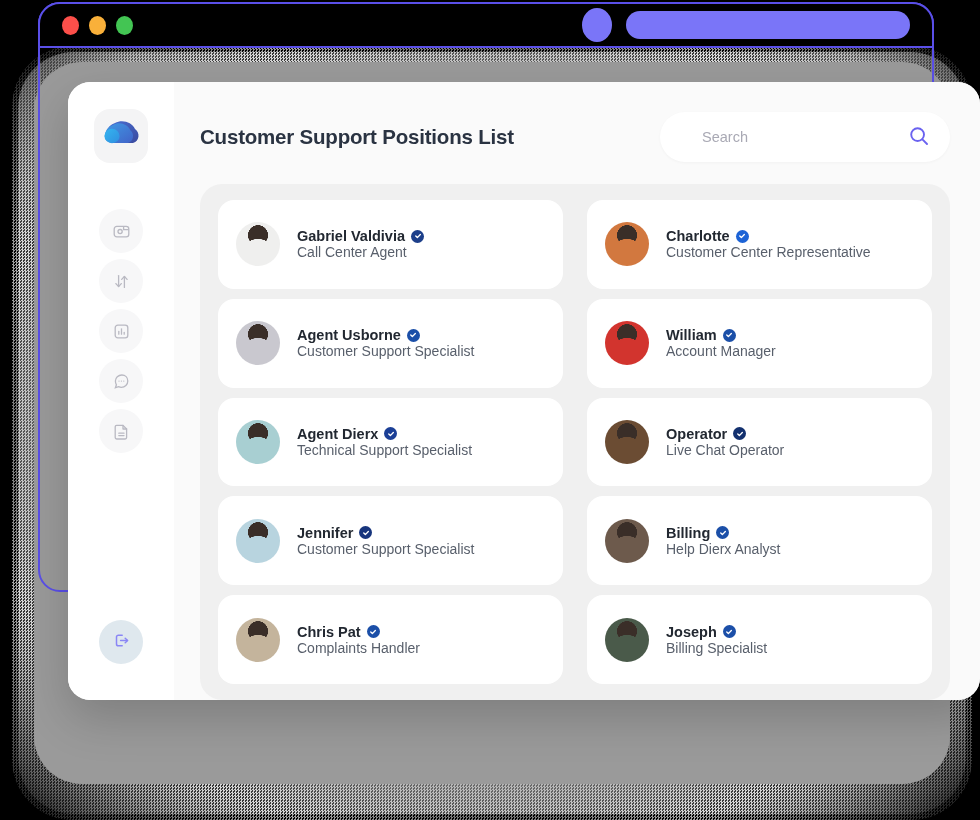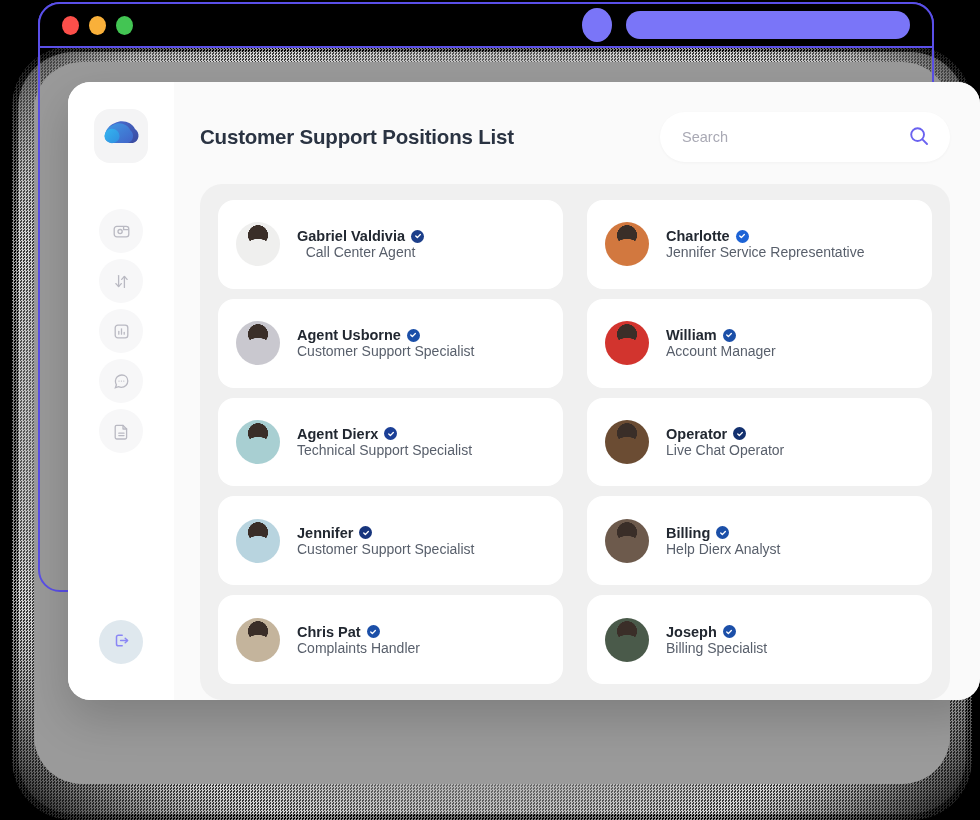--- a/index.html
+++ b/index.html
@@ -209,20 +209,21 @@
   }
   .search-input {
     flex: 1;
     border: none;
     outline: none;
     background: transparent;
     font-family: inherit;
     font-size: 14.5px;
     color: #4a4a55;
     min-width: 0;
+    margin-left: 20px;
   }
   .search-input::placeholder { color: #a9a9b4; }
   .search-icon-btn {
     border: none;
     background: transparent;
     cursor: pointer;
     display: flex;
     align-items: center;
     padding: 0;
     margin-left: 8px;
@@ -241,21 +242,20 @@
     overflow: hidden;
   }
   .person-card {
     background: #ffffff;
     border-radius: 16px;
     display: flex;
     align-items: center;
     padding: 0 18px;
     gap: 17px;
     cursor: pointer;
-    text-align: center;
   }
   .avatar {
     width: 44px; height: 44px;
     border-radius: 50%;
     flex: 0 0 44px;
     background-size: cover;
     background-position: center top;
     position: relative;
     overflow: hidden;
   }
@@ -444,21 +444,21 @@
           <div class="avatar" style="background: radial-gradient(circle at 50% 78%, rgb(210, 120, 63) 0%, rgb(210, 120, 63) 42%, rgba(0, 0, 0, 0) 43%), radial-gradient(circle at 50% 30%, rgb(58, 46, 40) 0%, rgb(58, 46, 40) 26%, rgba(0, 0, 0, 0) 27%), rgb(210, 120, 63);"></div>
           <div class="person-info">
             <div class="person-name-row">
               <span class="person-name">Charlotte</span>
               <span class="badge" style="background: rgb(28, 99, 214);">
                 <svg width="8" height="8" viewBox="0 0 10 10" fill="none" stroke="#ffffff" stroke-width="1.7" stroke-linecap="round" stroke-linejoin="round">
                   <path d="M2.2 5.1 L4.2 7 L7.9 3.2"></path>
                 </svg>
               </span>
             </div>
-            <div class="person-role">Jennifer Service Representative</div>
+            <div class="person-role">Customer Center Representative</div>
           </div>
         </div>
         <div class="person-card">
           <div class="avatar" style="background: radial-gradient(circle at 50% 78%, rgb(201, 200, 207) 0%, rgb(201, 200, 207) 42%, rgba(0, 0, 0, 0) 43%), radial-gradient(circle at 50% 30%, rgb(58, 46, 40) 0%, rgb(58, 46, 40) 26%, rgba(0, 0, 0, 0) 27%), rgb(201, 200, 207);"></div>
           <div class="person-info">
             <div class="person-name-row">
               <span class="person-name">Agent Usborne</span>
               <span class="badge" style="background: rgb(27, 79, 168);">
                 <svg width="8" height="8" viewBox="0 0 10 10" fill="none" stroke="#ffffff" stroke-width="1.7" stroke-linecap="round" stroke-linejoin="round">
                   <path d="M2.2 5.1 L4.2 7 L7.9 3.2"></path>

